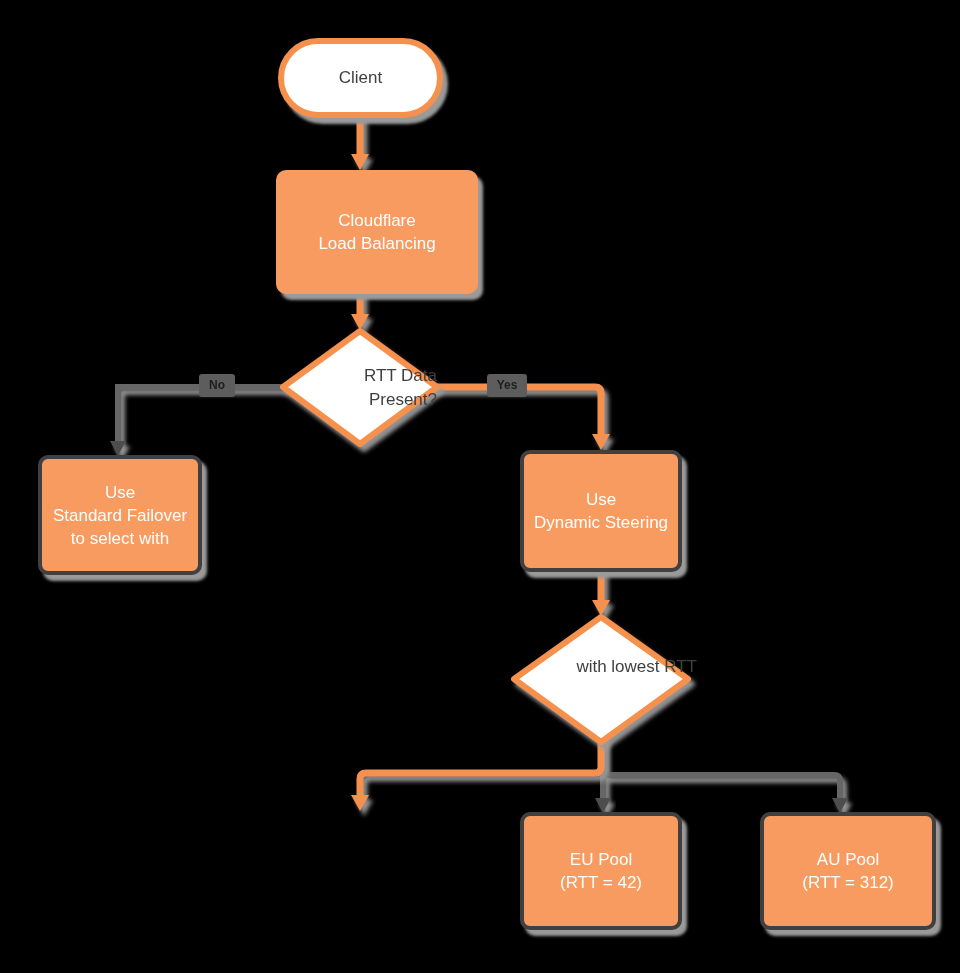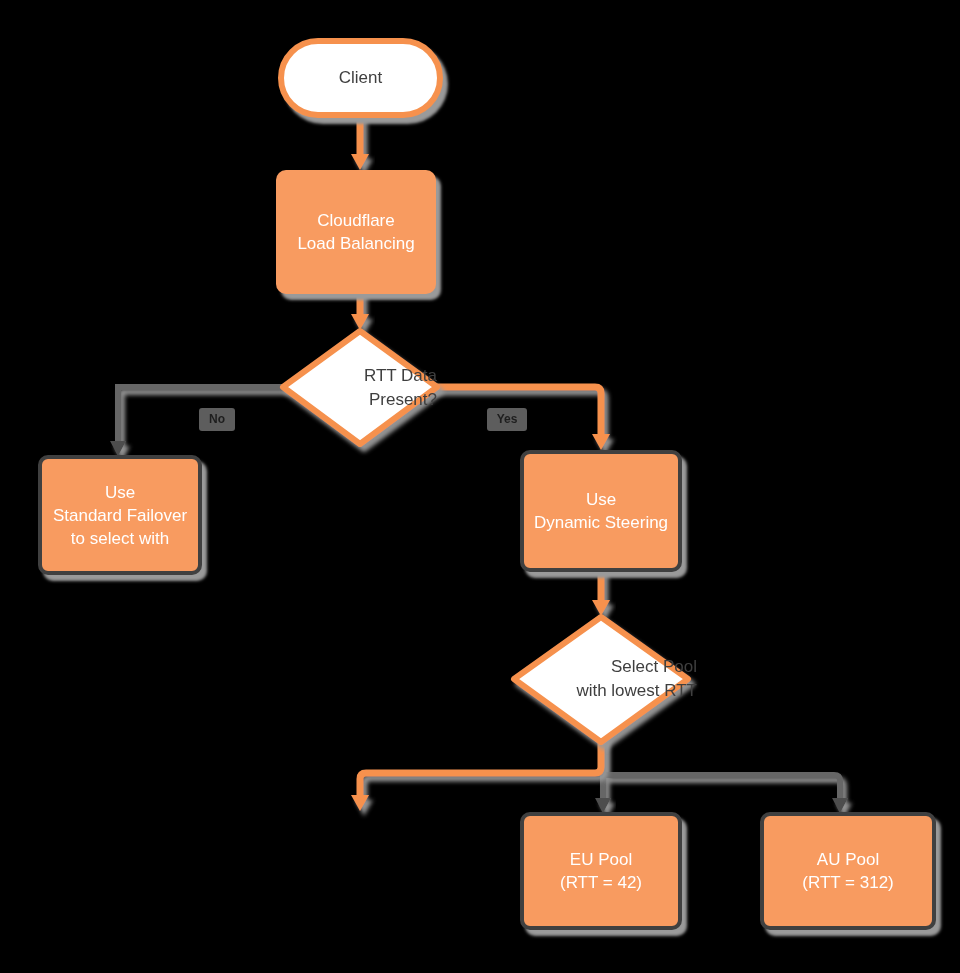--- a/index.html
+++ b/index.html
@@ -63,21 +63,20 @@
   .edge-badge {
     position: absolute;
     z-index: 4;
     background: #5D5D5D;
     color: #1E1E1E;
     font-size: 12px;
     font-weight: bold;
     line-height: 23px;
     text-align: center;
     border-radius: 3px;
-    margin-top: 34px;
   }
   .bold { font-weight: bold; }
 </style>
 </head>
 <body>
 
 <div id="canvas">
 
   <svg id="wires" width="960" height="973" viewBox="0 0 960 973">
     <defs>
@@ -127,21 +126,21 @@
     </g>
 
     <polygon points="360,331 437,387 360,444 283,387" fill="#FFFFFF" stroke="#F6914D" stroke-width="6" stroke-linejoin="round" filter="url(#ds)"></polygon>
     <polygon points="601,617 688,679 601,742 514,679" fill="#FFFFFF" stroke="#F6914D" stroke-width="6" stroke-linejoin="round" filter="url(#ds)"></polygon>
   </svg>
 
   <div class="node terminator" style="left:278px; top:38px; width:165px; height:80px;">
     <span>Client</span>
   </div>
 
-  <div class="node process" style="left:276px; top:170px; width:160px; height:124px;">
+  <div class="node process" style="left:276px; top:170px; width:202px; height:124px;">
     <span>Cloudflare</span>
     <span>Load Balancing</span>
   </div>
 
   <div class="diamond-label" style="left:283px; top:364px; width:154px;">
     <div>RTT Data</div>
     <div>Present?</div>
   </div>
 
   <div class="edge-badge" style="left:199px; top:374px; width:36px; height:23px;">No</div>
@@ -152,21 +151,20 @@
     <span>Standard Failover</span>
     <span>to select with</span>
   </div>
 
   <div class="node process white-border" style="left:520px; top:450px; width:162px; height:122px;">
     <span>Use</span>
     <span>Dynamic Steering</span>
   </div>
 
   <div class="diamond-label" style="left:505px; top:655px; width:192px;">
-    <div>Select Pool</div>
     <div>with lowest RTT</div>
   </div>
 
 
   <div class="node process white-border" style="left:520px; top:812px; width:162px; height:118px;">
     <span>EU Pool</span>
     <span>(RTT = 42)</span>
   </div>
 
   <div class="node process white-border" style="left:760px; top:812px; width:176px; height:118px;">

